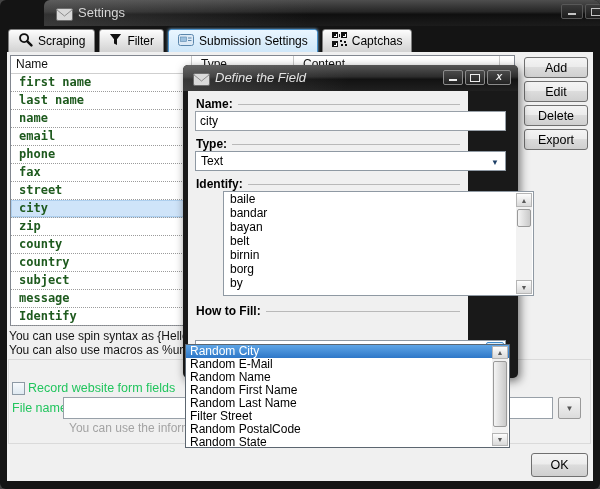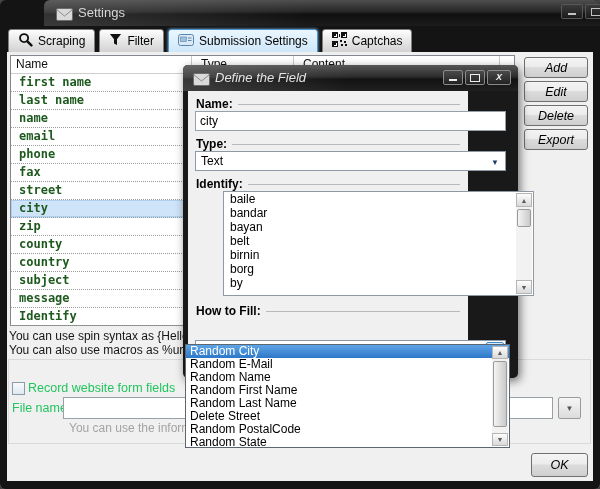--- a/index.html
+++ b/index.html
@@ -49,21 +49,21 @@
   .textinput{background:#fff;border:1px solid #98a0a8;box-sizing:border-box;font-size:12px;
     padding:0 4px;font-family:"Liberation Sans",sans-serif;}
   .helper{font-size:12px;color:#a3a3a3;white-space:nowrap;}
   .mini-drop{left:558px;top:397px;width:23px;height:22px;background:linear-gradient(#f6f6f6,#dcdcdc);
     border:1px solid #9a9a9a;border-radius:2px;box-sizing:border-box;
     display:flex;align-items:center;justify-content:center;color:#555;font-size:8px;}
 
   
   .btn{background:linear-gradient(#f4f4f4,#ececec 45%,#dcdcdc 50%,#cfcfcf);
     border:1px solid #707070;border-radius:3px;font-size:12.5px;color:#000;
-    display:flex;align-items:center;justify-content:center;box-sizing:border-box;font-style:italic;}
+    display:flex;align-items:center;justify-content:center;box-sizing:border-box;}
   .sidebtn{left:524px;width:64px;height:21px;}
 
   
   .dialog{left:183px;top:65px;width:335px;height:313px;background:#191919;border-radius:5px;
     box-shadow:2px 3px 10px rgba(0,0,0,.55);}
   .dlg-titlebar{left:0;top:0;width:335px;height:26px;border-radius:5px 5px 0 0;
     background:linear-gradient(115deg,rgba(130,130,130,.35) 0%,rgba(60,60,60,0) 50%),
                linear-gradient(180deg,#555 0%,#2c2c2c 45%,#121212 55%,#202020 100%);font-style:italic;}
   .dlg-title{color:#e3e3e3;font-size:13px;line-height:26px;}
   .dlg-wbtn{width:18px;height:13px;background:linear-gradient(#4a4a4a,#222);
@@ -298,21 +298,21 @@
     </div>
   </div>
 
   <div class="abs open-list">
     <div>
         <div class="dd-item selected"><span>Random City</span></div>
         <div class="dd-item"><span>Random E-Mail</span></div>
         <div class="dd-item"><span>Random Name</span></div>
         <div class="dd-item"><span>Random First Name</span></div>
         <div class="dd-item"><span>Random Last Name</span></div>
-        <div class="dd-item"><span>Delete Street</span></div>
+        <div class="dd-item"><span>Filter Street</span></div>
         <div class="dd-item"><span>Random PostalCode</span></div>
         <div class="dd-item"><span>Random State</span></div>
       </div>
     <div class="sbar">
       <div class="sbtn" style="top:0;height:13px;">
           <span>▲</span>
         </div>
       <div class="sthumb" style="top:15px;height:66px;"></div>
       <div class="sbtn" style="bottom:0;height:13px;">
           <span>▼</span>

